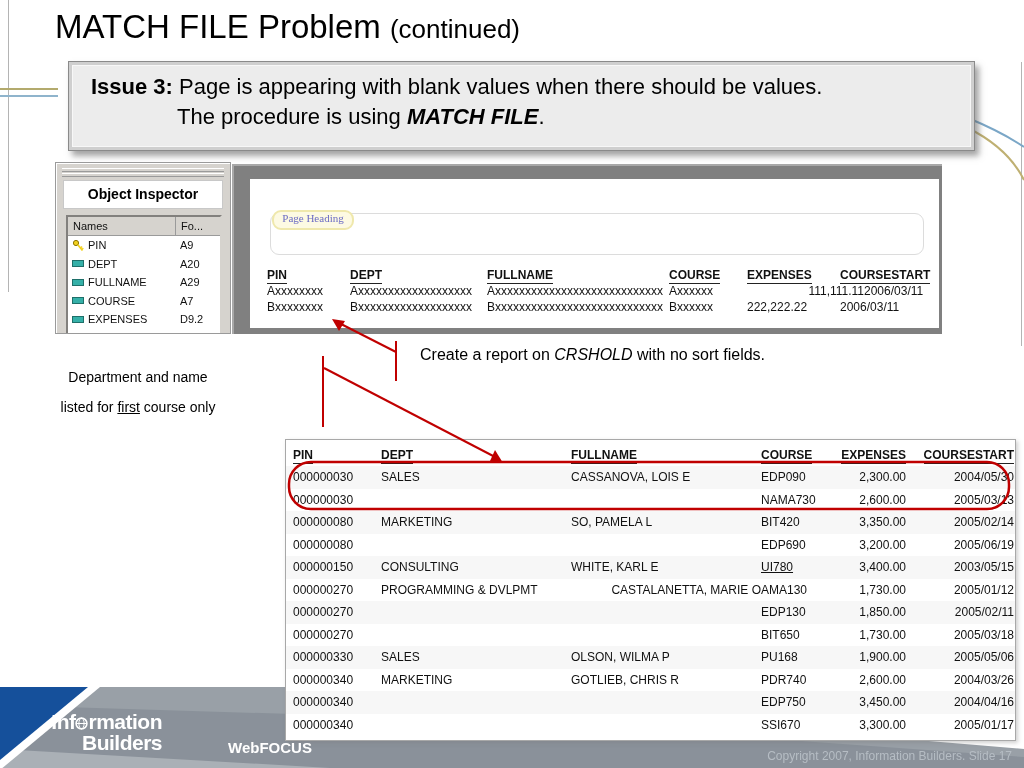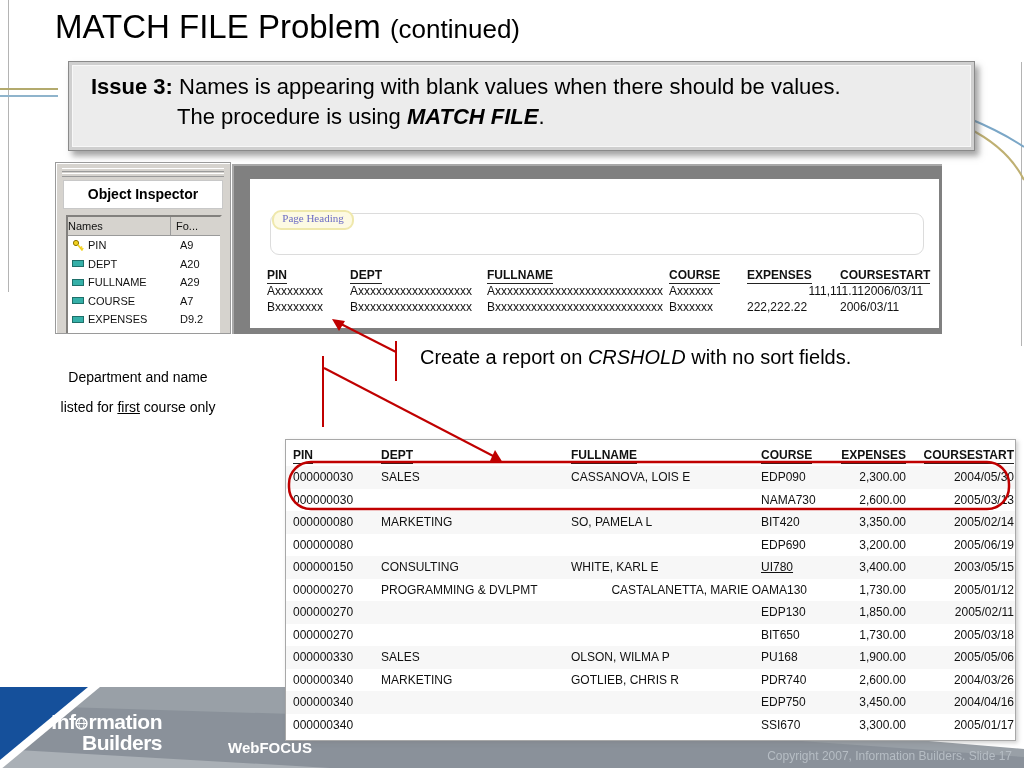--- a/index.html
+++ b/index.html
@@ -26,41 +26,41 @@
   
   #inspector{position:absolute;left:55px;top:162px;width:174px;height:170px;background:#d6d3ce;
              border:1px solid #9a9a9a;box-shadow:1px 1px 0 #fff inset;}
   .grip{position:absolute;left:6px;right:6px;height:2px;border-top:1px solid #fff;border-bottom:1px solid #9a9a9a;}
   #grip1{top:5px;} #grip2{top:10px;}
   #inspector-title{position:absolute;left:7px;top:17px;right:7px;height:27px;background:#fff;border:1px solid #c8c8c8;
                    font-size:14px;font-weight:bold;text-align:center;line-height:27px;color:#000;}
   #inspector-list{position:absolute;left:10px;top:52px;right:8px;bottom:0;background:#fff;
                   border:2px inset #d6d3ce;border-bottom:none;overflow:hidden;font-size:11px;}
   .ins-head{display:flex;background:#d6d3ce;height:18px;line-height:18px;border-bottom:1px solid #9a9a9a;}
-  .ins-head .c1{flex:0 0 102px;border-right:1px solid #9a9a9a;}
+  .ins-head .c1{flex:0 0 102px;padding-left:5px;border-right:1px solid #9a9a9a;}
   .ins-head .c2{flex:1;padding-left:5px;}
   .ins-row{display:flex;align-items:center;height:18.5px;line-height:18px;}
   .ins-icon{flex:0 0 20px;display:flex;align-items:center;justify-content:center;}
   .ins-name{flex:0 0 87px;}
   .ins-fmt{flex:1;padding-left:5px;}
   .fld{display:inline-block;width:10px;height:5px;background:#35b0a8;border:1px solid #1e6f69;}
   
   #preview-win{position:absolute;left:232px;top:164px;width:708px;height:168px;background:#808080;
                border-left:2px solid #a8a8a8;border-top:2px solid #a8a8a8;}
   #preview-page{position:absolute;left:16px;top:13px;right:3px;bottom:6px;background:#fff;}
   #ph-box{position:absolute;left:20px;top:34px;width:652px;height:40px;border:1px solid #dcdcdc;border-radius:9px;}
   #ph-pill{position:absolute;left:22px;top:31px;width:78px;height:16px;background:#fdfae3;border:2px solid #efe8ac;
            border-radius:9px;font-family:"Liberation Serif",serif;font-size:11px;line-height:13px;text-align:center;
            color:#6b6bc4;}
   #preview-table{position:absolute;left:17px;top:88px;right:0;font-size:12px;}
   .pt-row{display:flex;height:16px;line-height:16px;white-space:nowrap;}
   .pt-row.hdr{font-weight:bold;}
   .pt-row.hdr .hd{border-bottom:1px solid #222;padding-bottom:1px;}
   
-  #create-note{position:absolute;left:420px;top:346px;font-size:20px;color:#000;white-space:nowrap;}
+  #create-note{position:absolute;left:420px;top:346px;font-size:16px;color:#000;white-space:nowrap;}
   #dept-note{position:absolute;left:18px;top:362px;width:240px;font-size:14px;line-height:30px;text-align:center;color:#000;}
   .u{text-decoration:underline;}
   
   #report{position:absolute;left:285px;top:439px;width:729px;background:#fff;border:1px solid #a8a8a8;
           box-shadow:2px 2px 4px rgba(120,120,120,.35);font-size:12px;z-index:5;}
   #report-table{padding:3px 0 4px 0;}
   .rt-row{display:flex;height:22.5px;align-items:center;white-space:nowrap;}
   .rt-row.hdr{font-weight:bold;height:23px;}
   .rt-row.hdr .hd{border-bottom:1px solid #222;padding-bottom:1px;}
   .rt-row:nth-child(even):not(.hdr){background:#f7f7f7;}
@@ -86,21 +86,21 @@
   <div id="hline-olive" class="hline"></div>
   <div id="hline-blue" class="hline"></div>
   <svg id="curves" width="1024" height="768">
     <path d="M968,118 Q1002,132 1024,147" fill="none" stroke="#7ba7c7" stroke-width="2"></path>
     <path d="M968,128 Q1008,148 1024,180" fill="none" stroke="#bfb072" stroke-width="2"></path>
   </svg>
 
   <div id="title"><span>MATCH FILE Problem </span><span class="cont">(continued)</span></div>
 
   <div id="issue-box">
-    <div id="issue-line1"><span class="b">Issue 3:</span><span> Names is appearing with blank values when there should be values.</span></div>
+    <div id="issue-line1"><span class="b">Issue 3:</span><span> Page is appearing with blank values when there should be values.</span></div>
     <div id="issue-line2"><span>The procedure is using </span><span class="bi">MATCH FILE</span><span>.</span></div>
   </div>
 
   <div id="inspector">
     <div id="grip1" class="grip"></div>
     <div id="grip2" class="grip"></div>
     <div id="inspector-title">Object Inspector</div>
     <div id="inspector-list">
       <div class="ins-head">
         <span class="c1">Names</span>

